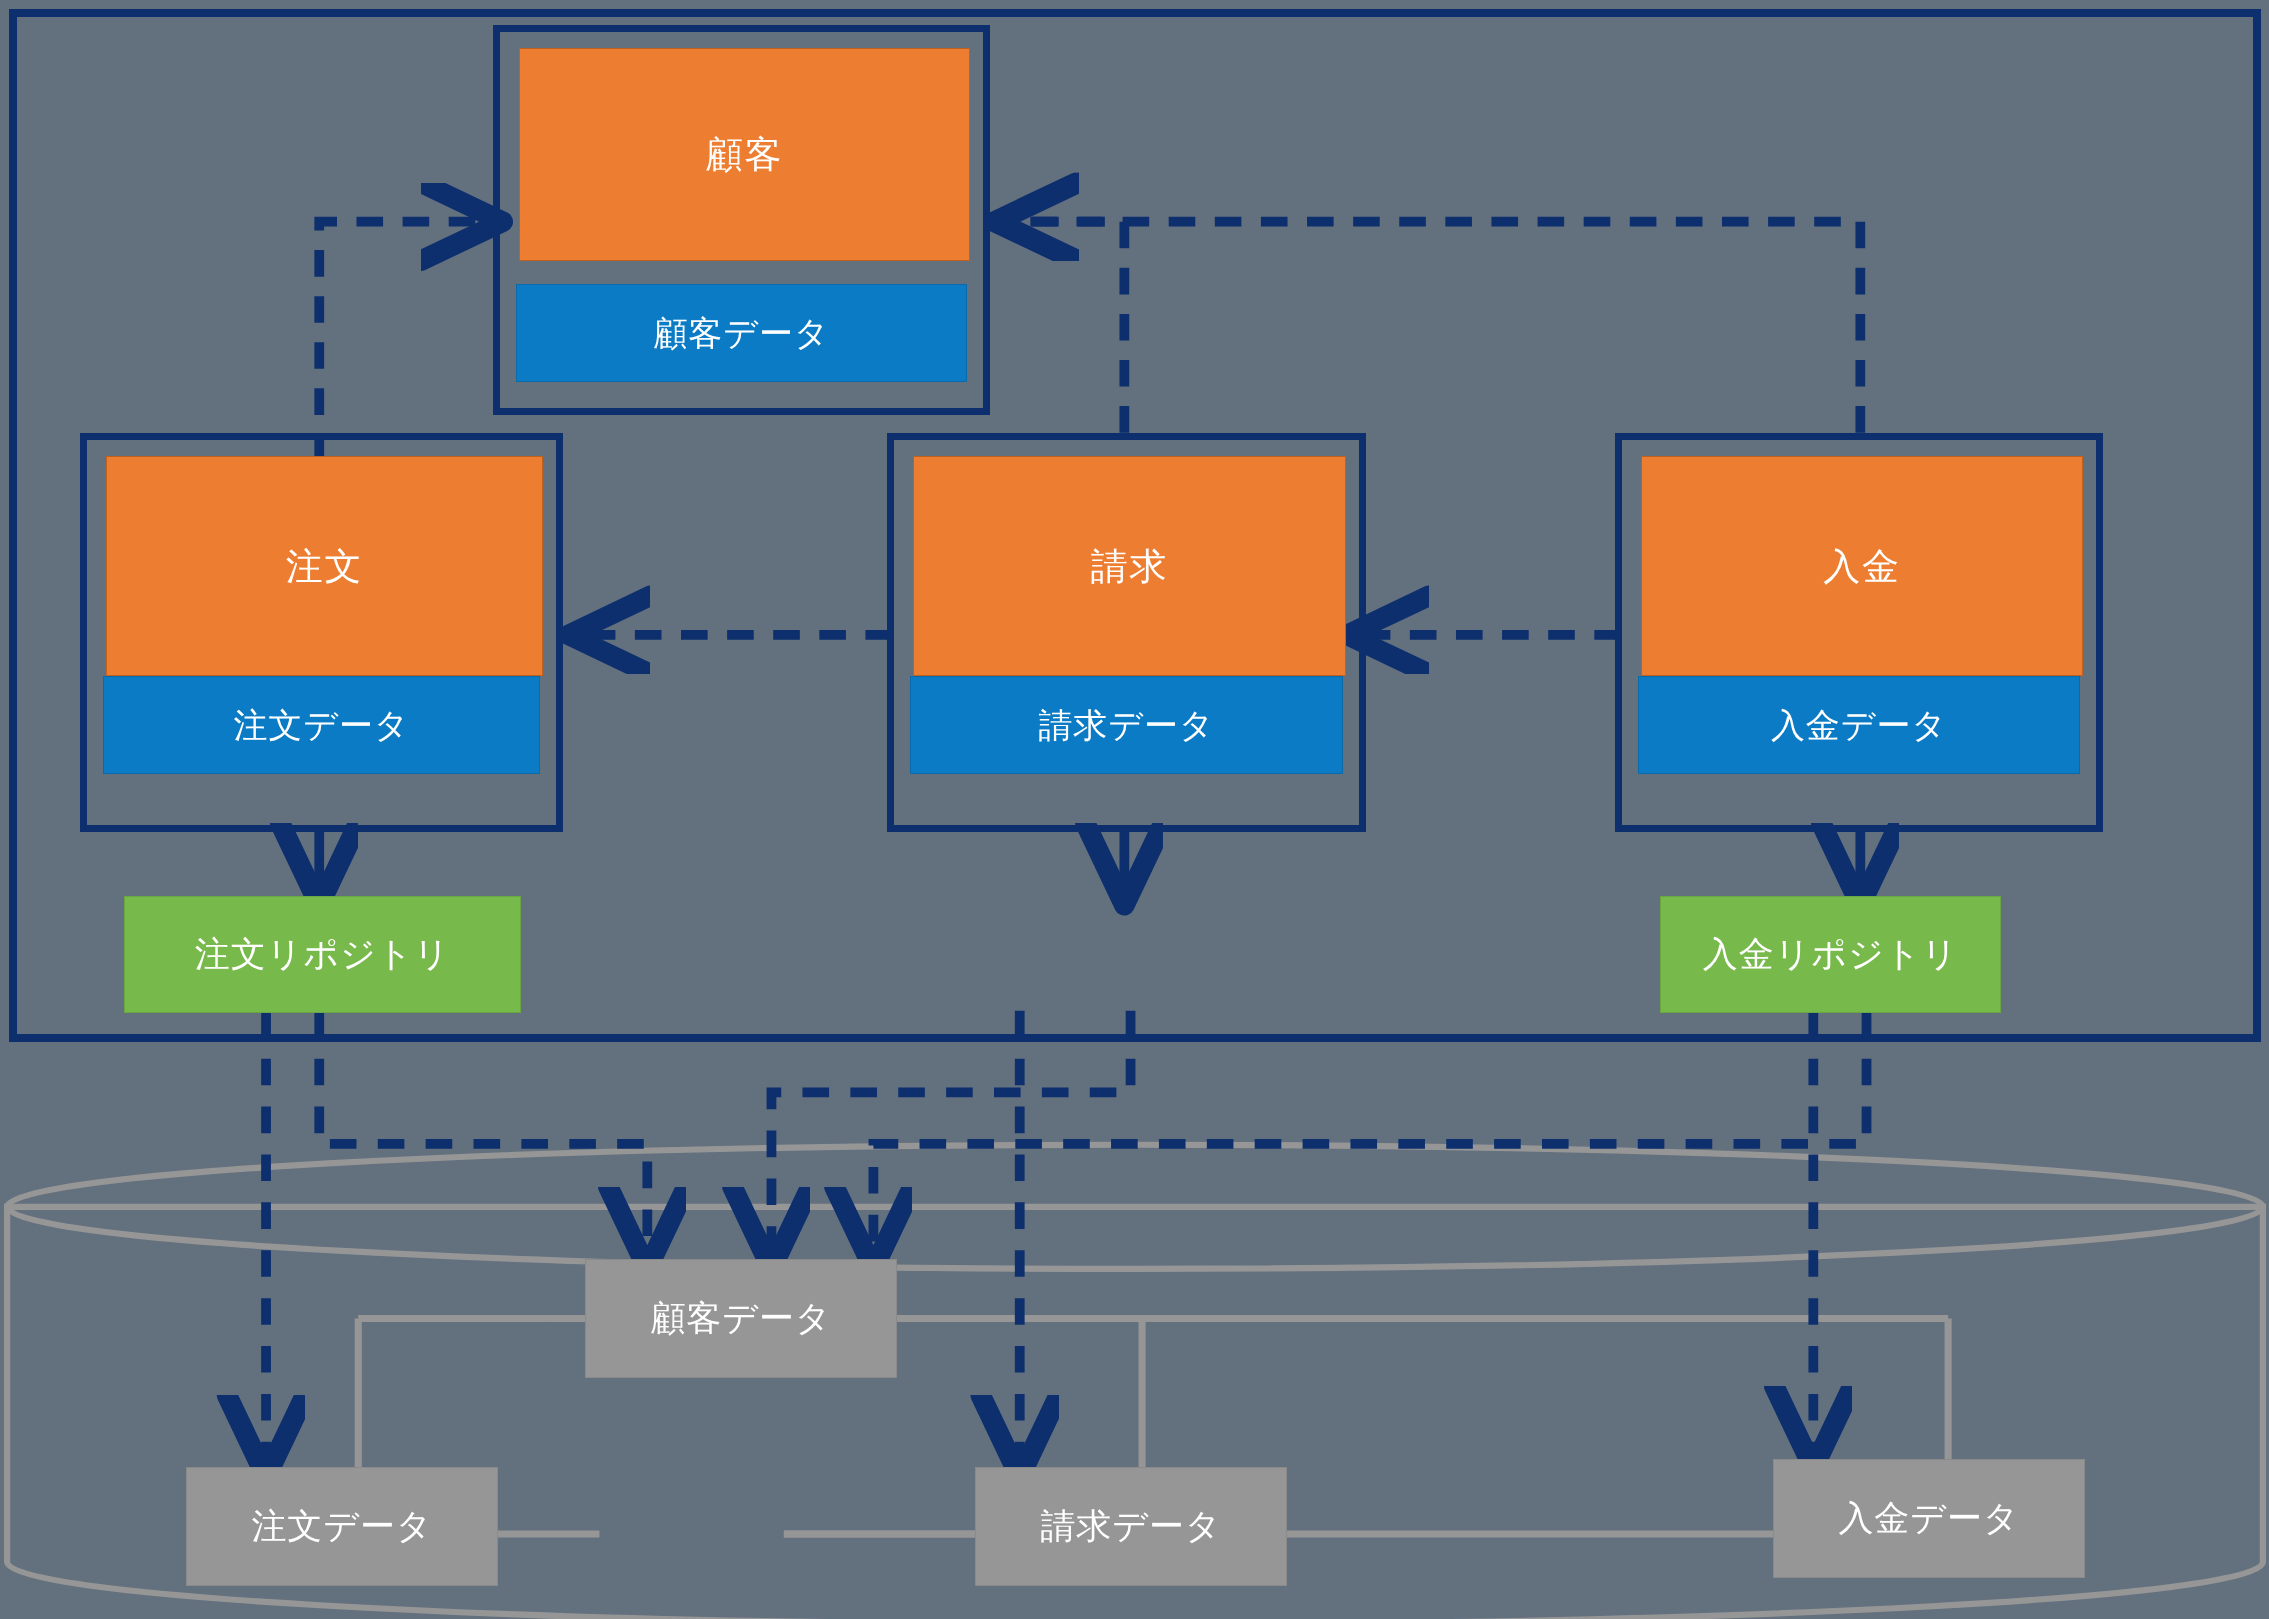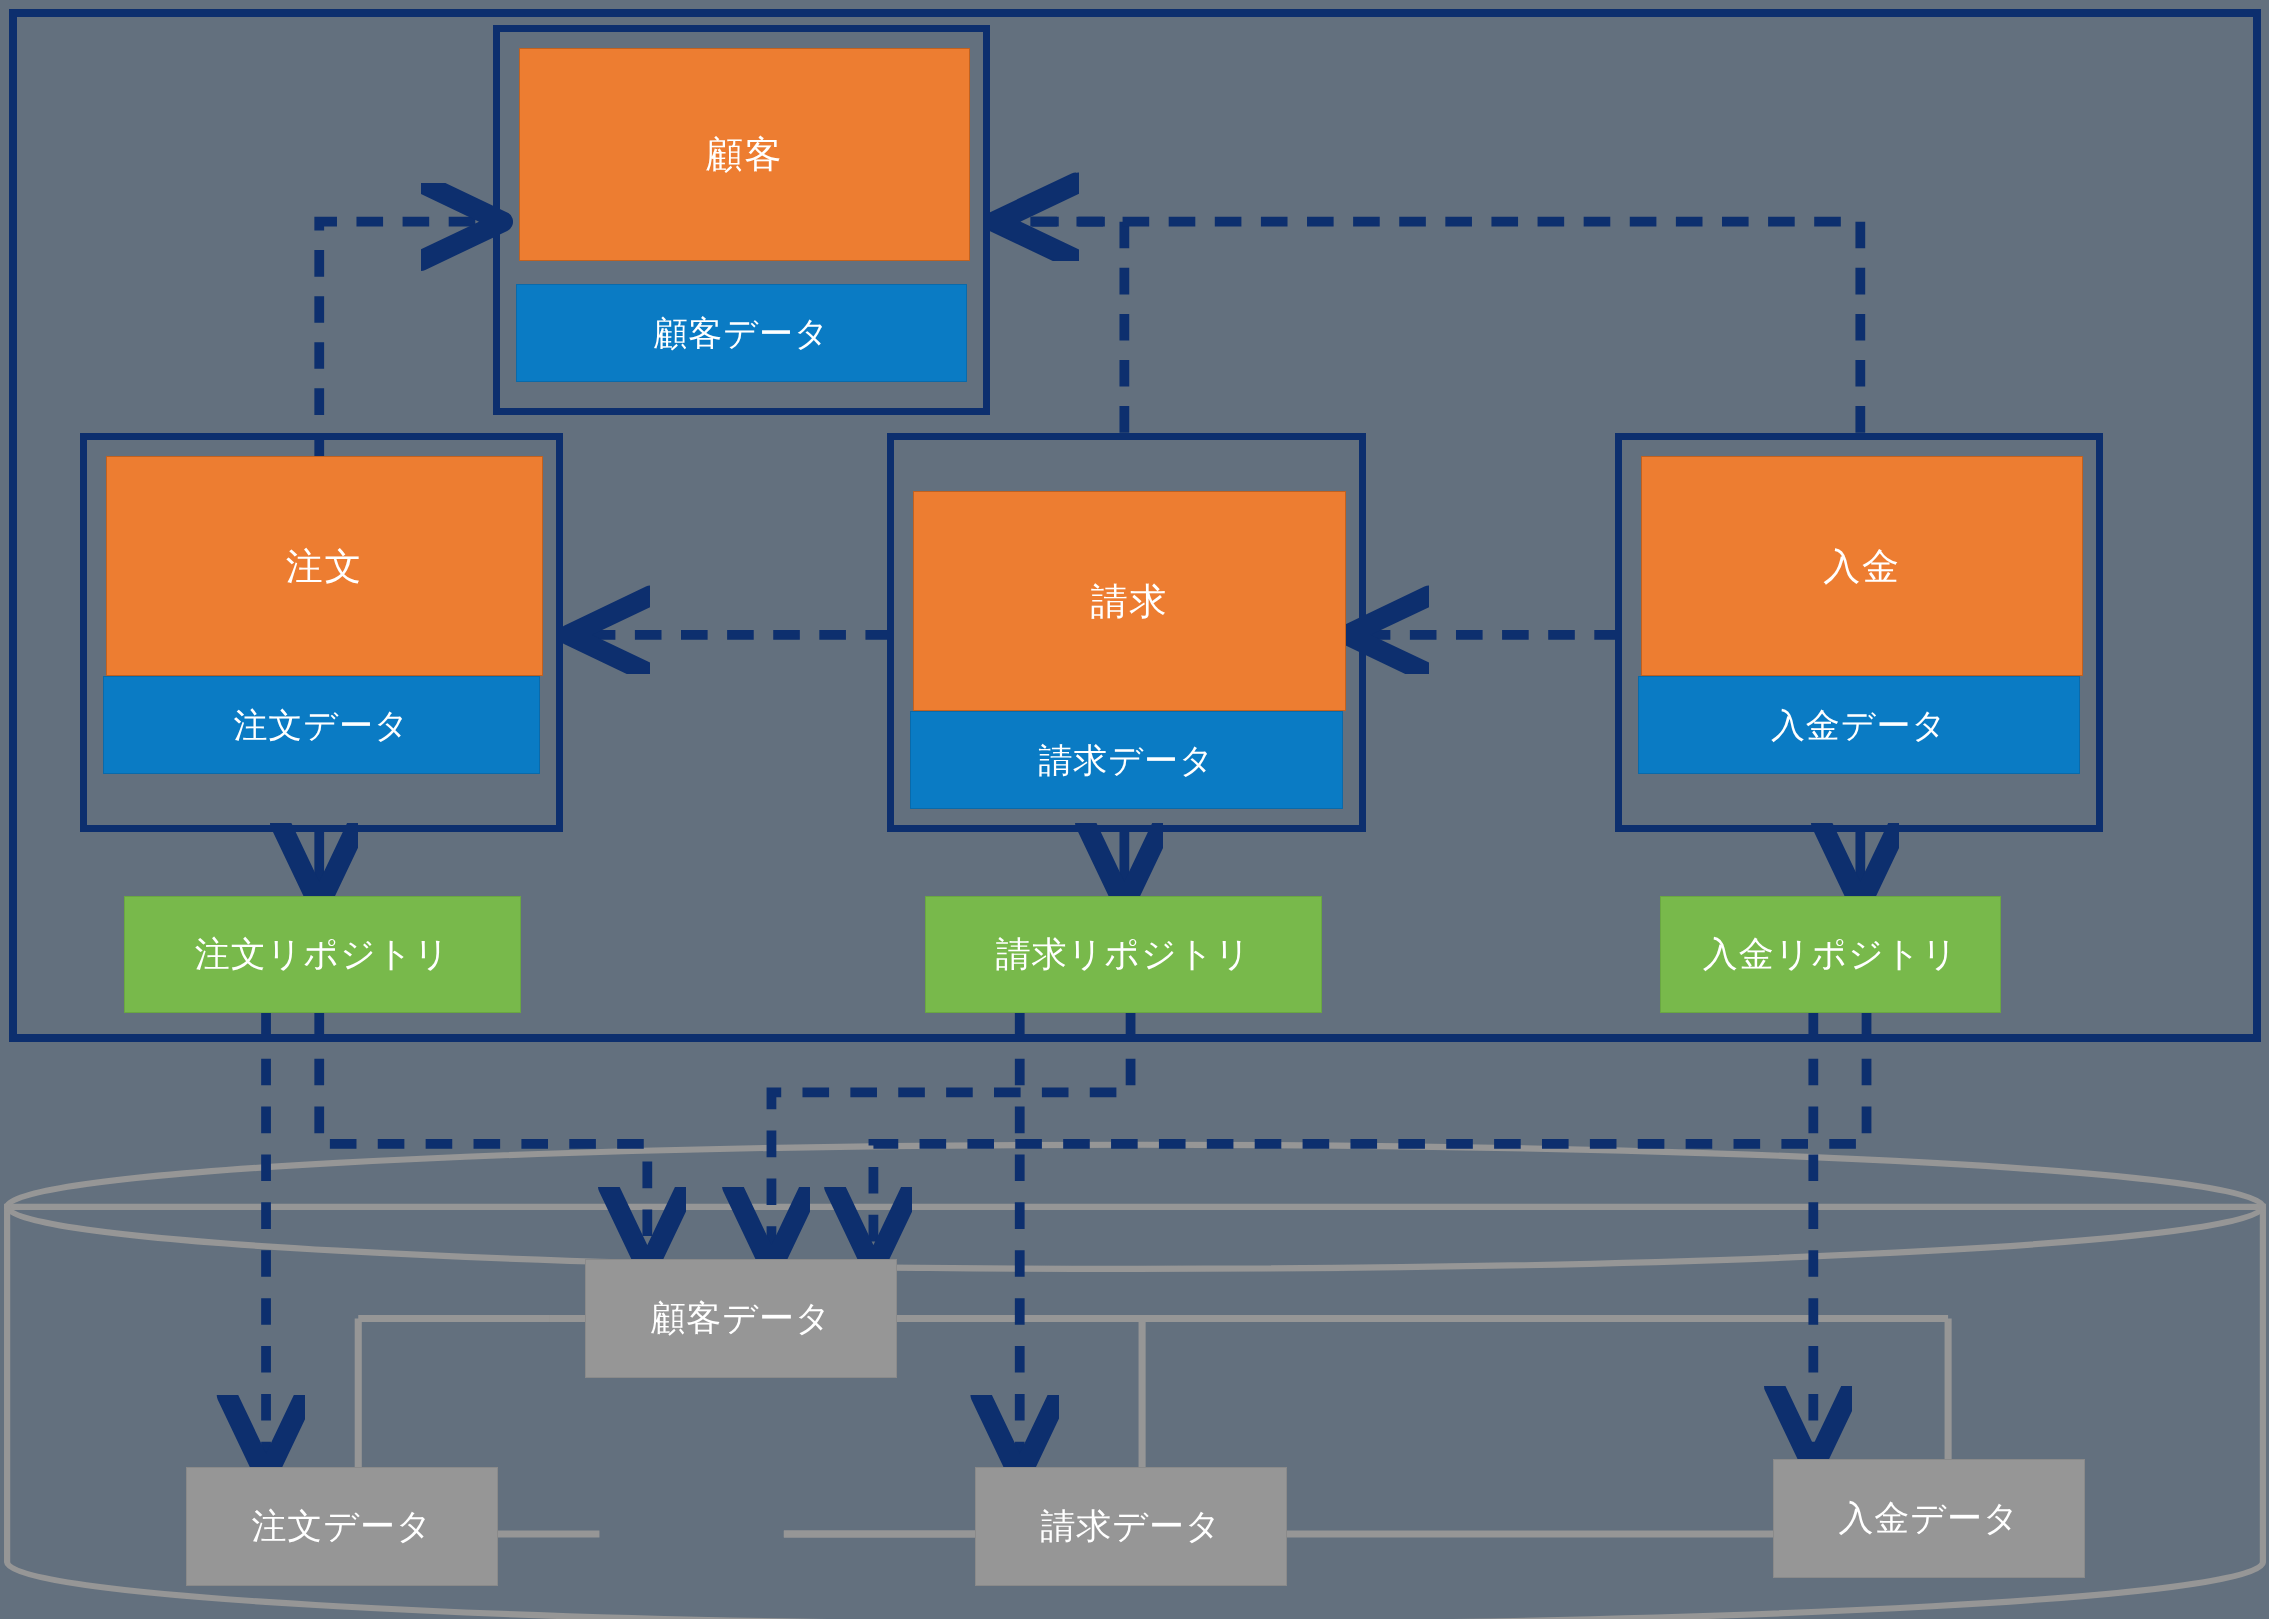--- a/index.html
+++ b/index.html
@@ -159,21 +159,21 @@
 
   <div class="agg-box" style="left:80px;top:433px;width:483px;height:399px;">
     <div class="entity" style="height:220px;">
       <span class="entity-label">注文</span>
     </div>
     <div class="vo" style="height:98px;">
       <span class="vo-label">注文データ</span>
     </div>
   </div>
 
-  <div class="agg-box" style="left:887px;top:433px;width:479px;height:399px;justify-content:flex-end;">
+  <div class="agg-box" style="left:887px;top:433px;width:479px;height:399px;">
     <div class="entity" style="height:220px;">
       <span class="entity-label">請求</span>
     </div>
     <div class="vo" style="height:98px;">
       <span class="vo-label">請求データ</span>
     </div>
   </div>
 
   <div class="agg-box" style="left:1615px;top:433px;width:488px;height:399px;">
     <div class="entity" style="height:220px;">
@@ -181,23 +181,20 @@
     </div>
     <div class="vo" style="height:98px;">
       <span class="vo-label">入金データ</span>
     </div>
   </div>
 
   <div class="repo" style="left:124px;top:896px;width:397px;height:117px;">
     <span class="repo-label">注文リポジトリ</span>
   </div>
 
-  <div class="repo" style="left:925px;top:896px;width:397px;height:117px;">
-    <span class="repo-label">請求リポジトリ</span>
-  </div>
 
   <div class="repo" style="left:1660px;top:896px;width:341px;height:117px;">
     <span class="repo-label">入金リポジトリ</span>
   </div>
 
   <div class="table-node" style="left:585px;top:1259px;width:312px;height:119px;">
     <span class="table-label">顧客データ</span>
   </div>
 
   <div class="table-node" style="left:186px;top:1467px;width:312px;height:119px;">

